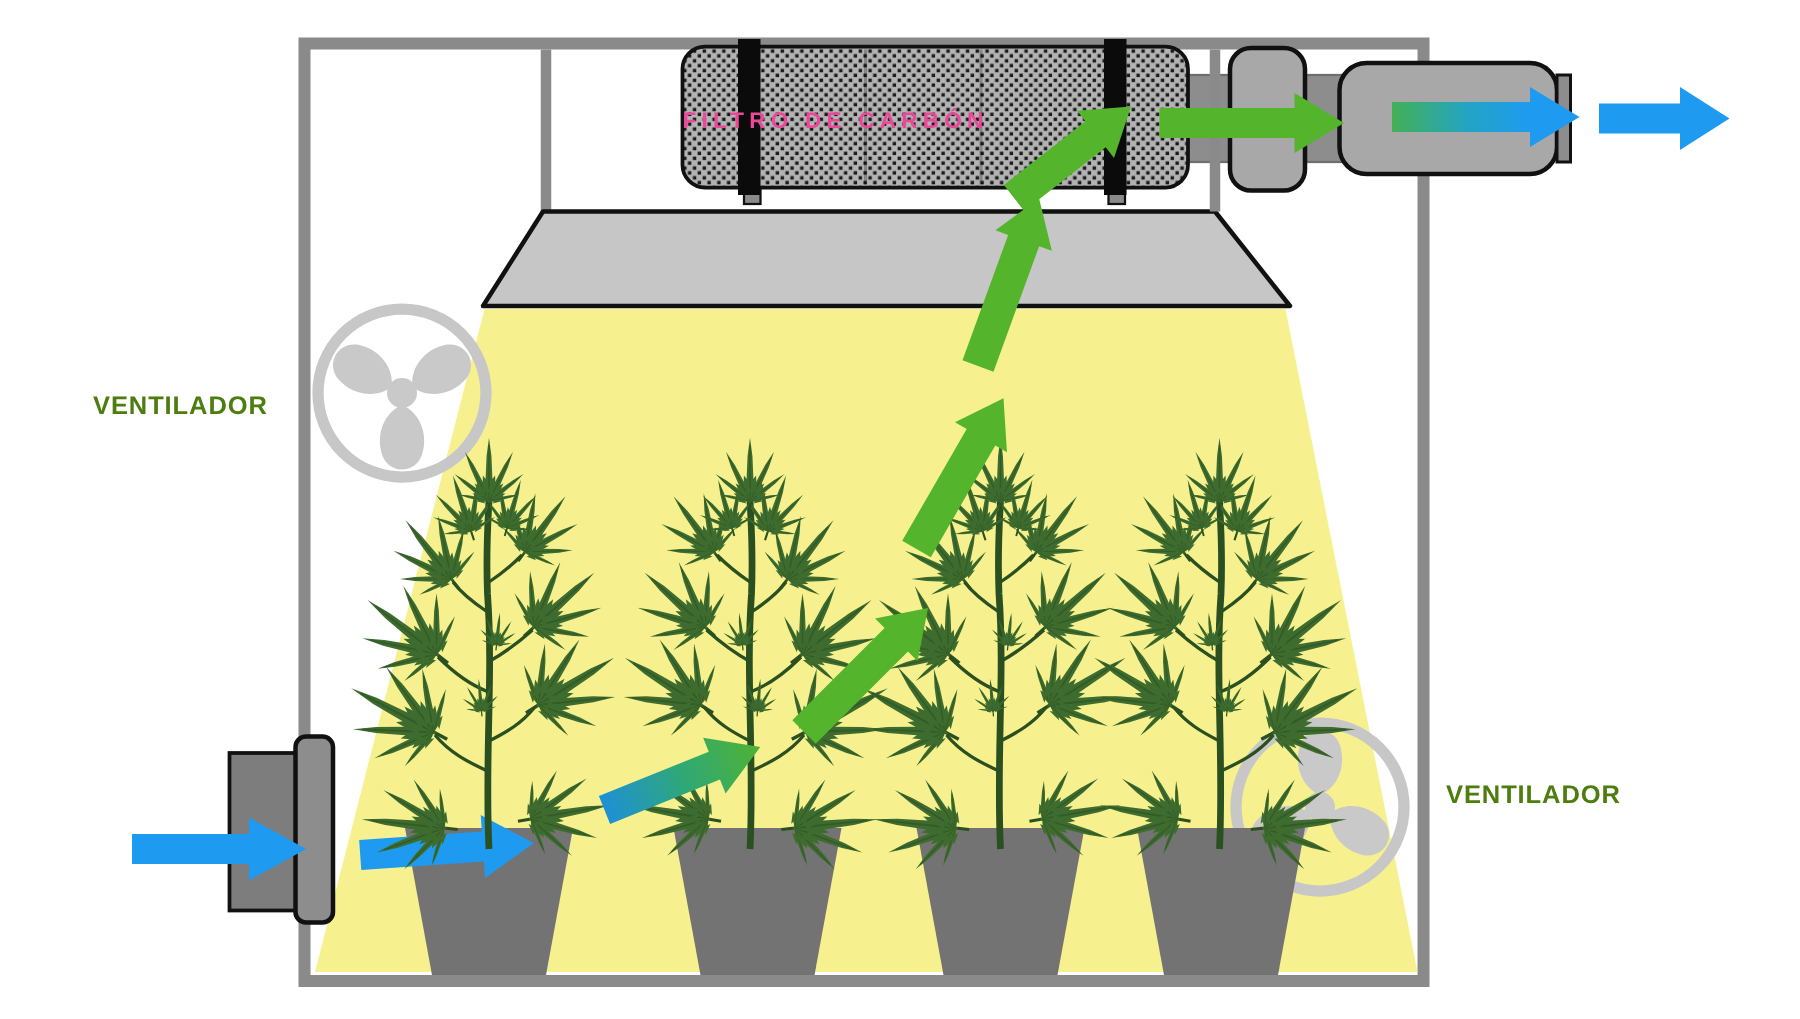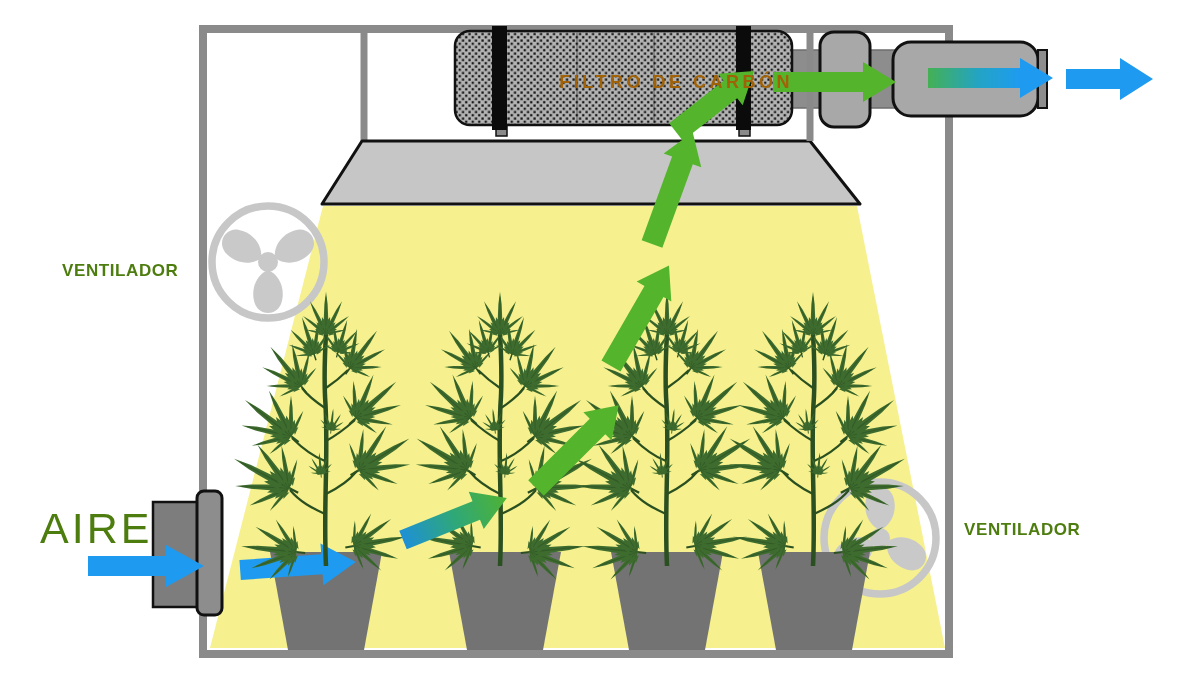--- a/index.html
+++ b/index.html
@@ -16,22 +16,22 @@
     left:40px;top:504px;
     font-size:43px;font-weight:400;letter-spacing:3px;
   }
   .lbl-vent{
     font-size:17px;font-weight:700;letter-spacing:0.6px;
   }
   .lbl-vent-left{left:62px;top:261px;}
   .lbl-vent-right{left:964px;top:520px;}
   .lbl-filtro{
     left:455px;top:72px;width:338px;
-    text-align:right;color:#a16207;
-    font-size:18px;font-weight:600;letter-spacing:3.5px;
+    text-align:left;color:#ec4899;
+    font-size:15px;font-weight:600;letter-spacing:3.5px;
   }
 </style>
 </head>
 <body>
 
 <div class="canvas">
 
   <svg class="scene" width="1200" height="679" viewBox="0 0 1200 679">
     <defs>
       <pattern id="dots" width="6.5" height="6.5" patternUnits="userSpaceOnUse">
@@ -157,18 +157,17 @@
         <rect x="736" y="26" width="15" height="104" fill="#0b0b0b"></rect>
       </g>
     </g>
 
     <polygon points="0,-11 69,-11 69,-20 99,0 69,20 69,11 0,11" fill="#54B42C" transform="translate(676,132) rotate(-38)"></polygon>
     <polygon points="773,72 863,72 863,62 896,82 863,102 863,92 773,92" fill="#54B42C"></polygon>
     <polygon points="0,-10 92,-10 92,-20 125,0 92,20 92,10 0,10" fill="url(#gradGreenBlue)" transform="translate(928,78)"></polygon>
     <polygon points="1066,69 1120,69 1120,58 1153,79 1120,100 1120,89 1066,89" fill="#1E9BF0"></polygon>
   </svg>
 
-  <div class="lbl lbl-aire">AIRE</div>
   <div class="lbl lbl-vent lbl-vent-left">VENTILADOR</div>
   <div class="lbl lbl-vent lbl-vent-right">VENTILADOR</div>
   <div class="lbl lbl-filtro">FILTRO DE CARBÓN</div>
 
 </div>
 
 </body></html>

